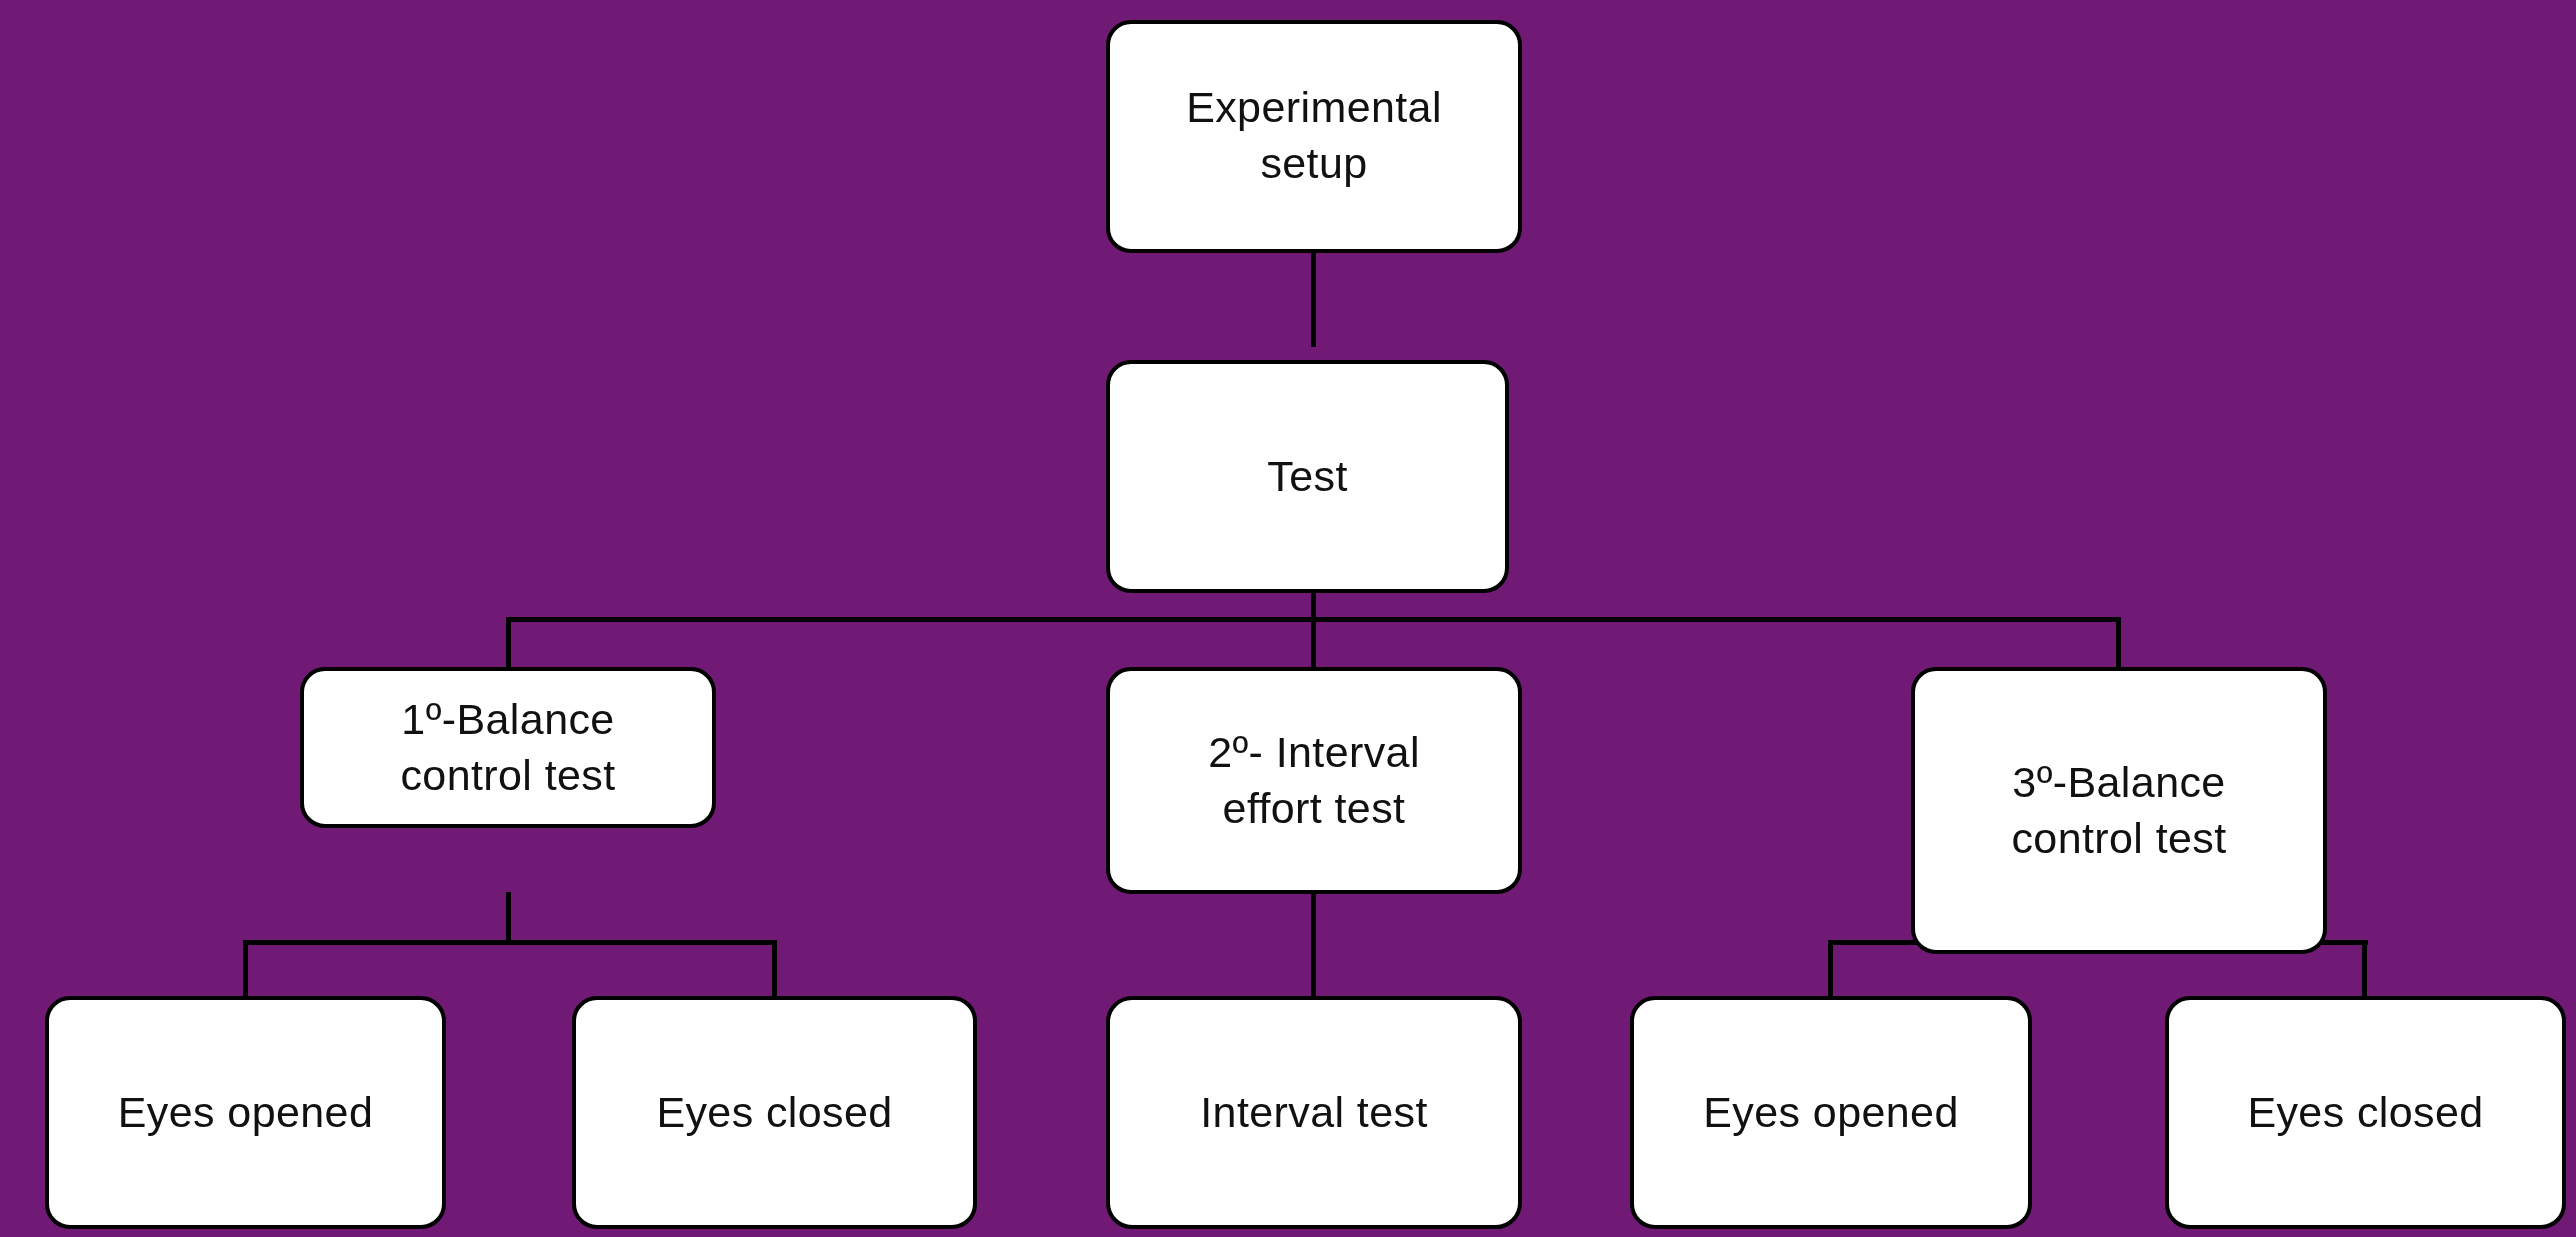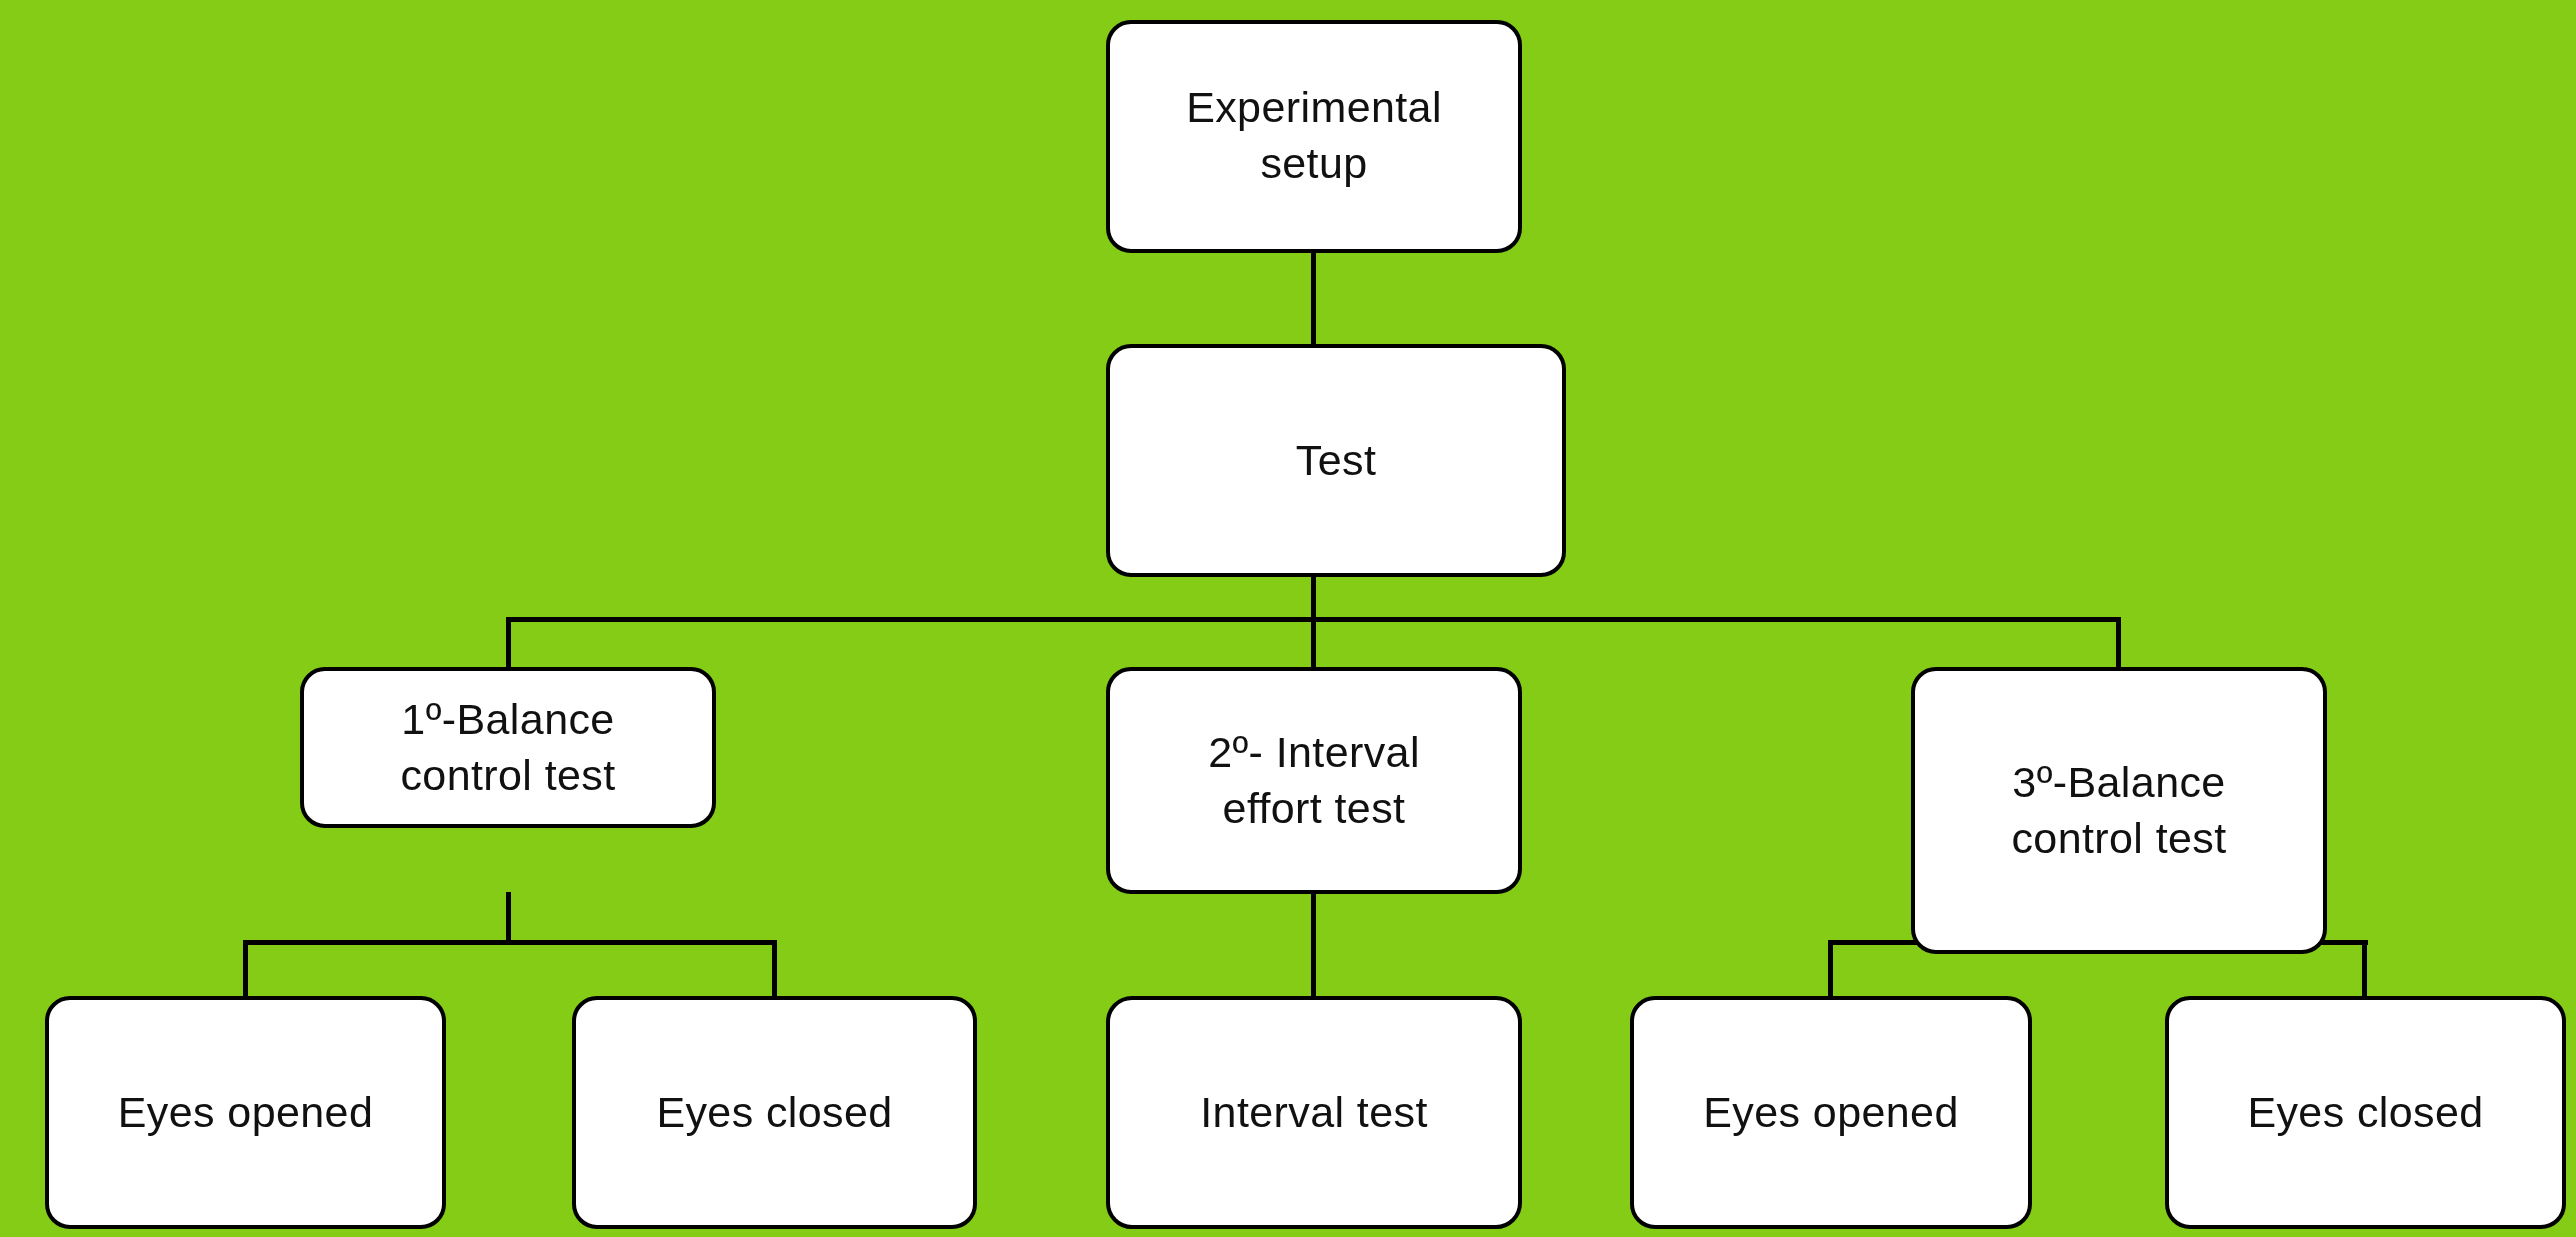--- a/index.html
+++ b/index.html
@@ -4,21 +4,21 @@
 <style>
   html, body {
     margin: 0;
     padding: 0;
     background: #ffffff;
   }
   #canvas {
     position: relative;
     width: 2576px;
     height: 1238px;
-    background: #84cc16;
+    background: #701a75;
     font-family: "Liberation Sans", "DejaVu Sans", sans-serif;
     overflow: hidden;
     text-decoration: underline;
   }
   .node {
     position: absolute;
     box-sizing: border-box;
     background: #ffffff;
     border: 4.4px solid #000000;
     border-radius: 25px;
@@ -43,21 +43,21 @@
 </style>
 </head>
 <body>
 
 <div id="canvas">
 
   <div class="node" style="left:1106px; top:19.5px; width:416px; height:233px;">
     <span class="node-label">Experimental setup</span>
   </div>
 
-  <div class="node" style="left:1106px; top:344px; width:460px; height:233px;">
+  <div class="node" style="left:1106px; top:360px; width:403px; height:233px;">
     <span class="node-label">Test</span>
   </div>
 
   <div class="node" style="left:300px; top:667px; width:416px; height:161px;">
     <span class="node-label">1º-Balance control test</span>
   </div>
 
   <div class="node" style="left:1106px; top:667px; width:416px; height:227px;">
     <span class="node-label">2º- Interval effort test</span>
   </div>

